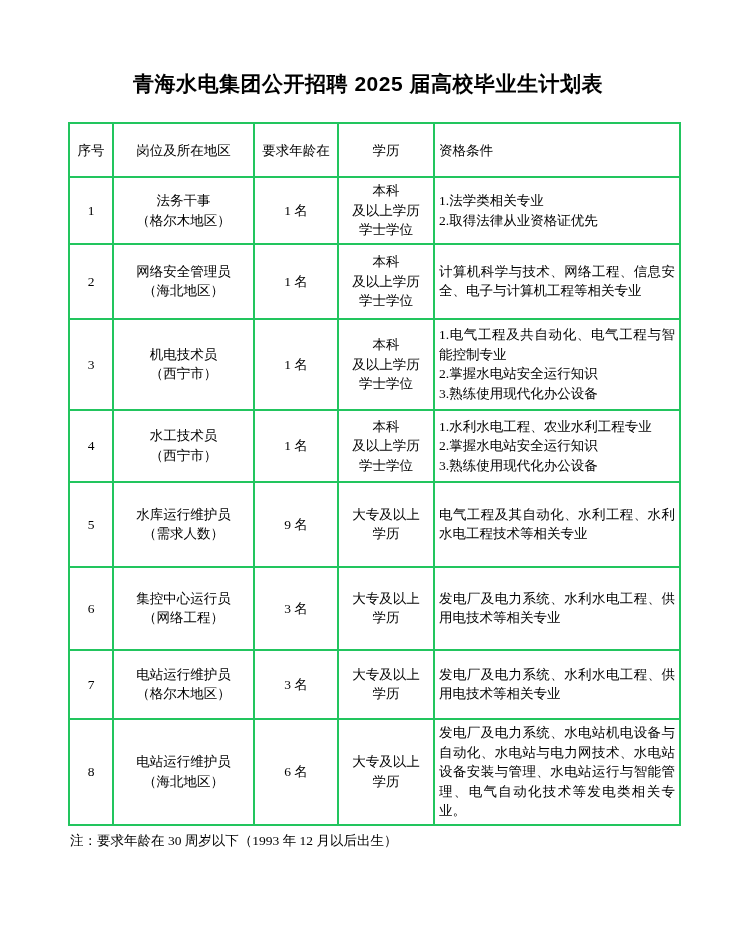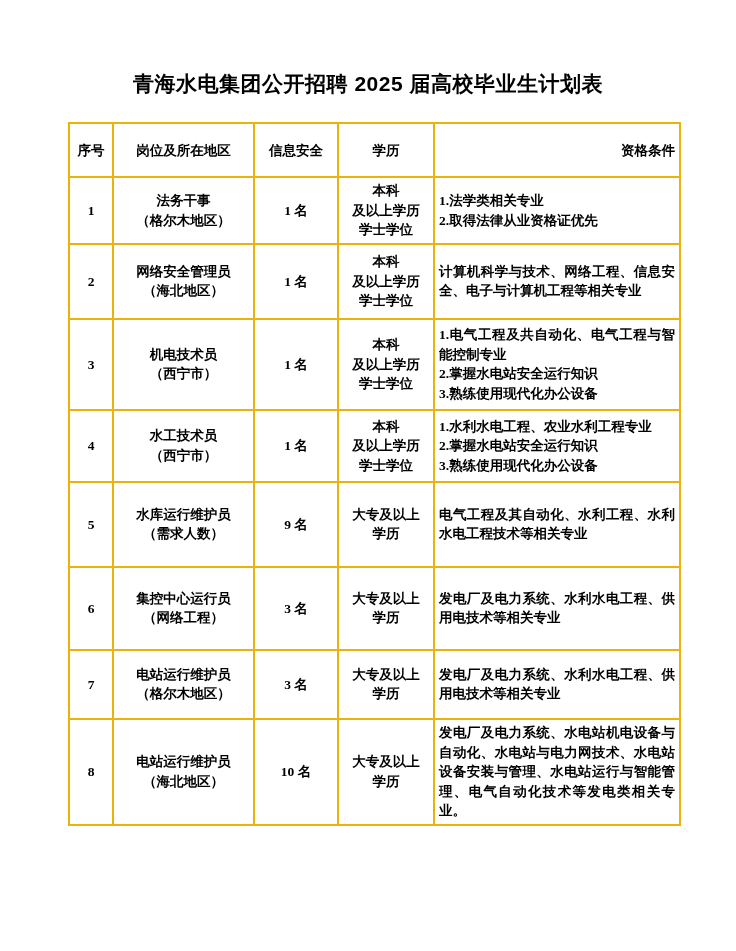--- a/index.html
+++ b/index.html
@@ -32,27 +32,27 @@
     letter-spacing: 0.5px;
   }
   table.plan-table {
     border-collapse: collapse;
     table-layout: fixed;
     width: 611px;
     margin: 25px 0 0 68px;
   }
   table.plan-table th,
   table.plan-table td {
-    border: 2px solid #eab308;
+    border: 2px solid #22c55e;
     font-size: 13.5px;
     line-height: 1.45;
     vertical-align: middle;
     padding: 3px 4px;
     white-space: pre-line;
-    font-weight: bold;
+    font-weight: normal;
     overflow: hidden;
     margin-top: 37px;
   }
   .c-no, .c-pos, .c-count, .c-edu { text-align: center; }
   .c-qual {
     text-align: left;
     padding-left: 8px;
     padding-right: 5px;
     text-align: justify;
   }
@@ -83,23 +83,23 @@
       <col style="width:44px">
       <col style="width:141px">
       <col style="width:84px">
       <col style="width:96px">
       <col style="width:246px">
     </colgroup>
     <thead>
       <tr>
         <th class="c-no">序号</th>
         <th class="c-pos">岗位及所在地区</th>
-        <th class="c-count">信息安全</th>
+        <th class="c-count">要求年龄在</th>
         <th class="c-edu">学历</th>
-        <th class="c-qual" style="text-align:right">资格条件</th>
+        <th class="c-qual" style="text-align:left">资格条件</th>
       </tr>
     </thead>
     <tbody id="rows">
   <tr>
     <td class="c-no">1</td>
     <td class="c-pos">法务干事
 （格尔木地区）</td>
     <td class="c-count">1 名</td>
     <td class="c-edu">本科
 及以上学历
@@ -172,22 +172,23 @@
     <td class="c-count">3 名</td>
     <td class="c-edu">大专及以上
 学历</td>
     <td class="c-qual">发电厂及电力系统、水利水电工程、供用电技术等相关专业</td>
   </tr>
 
   <tr>
     <td class="c-no">8</td>
     <td class="c-pos">电站运行维护员
 （海北地区）</td>
-    <td class="c-count">10 名</td>
+    <td class="c-count">6 名</td>
     <td class="c-edu">大专及以上
 学历</td>
     <td class="c-qual">发电厂及电力系统、水电站机电设备与自动化、水电站与电力网技术、水电站设备安装与管理、水电站运行与智能管理、电气自动化技术等发电类相关专业。</td>
   </tr>
 </tbody>
   </table>
 
+  <p class="note">注：要求年龄在 30 周岁以下（1993 年 12 月以后出生）</p>
 
 </div>
 
 </body></html>

